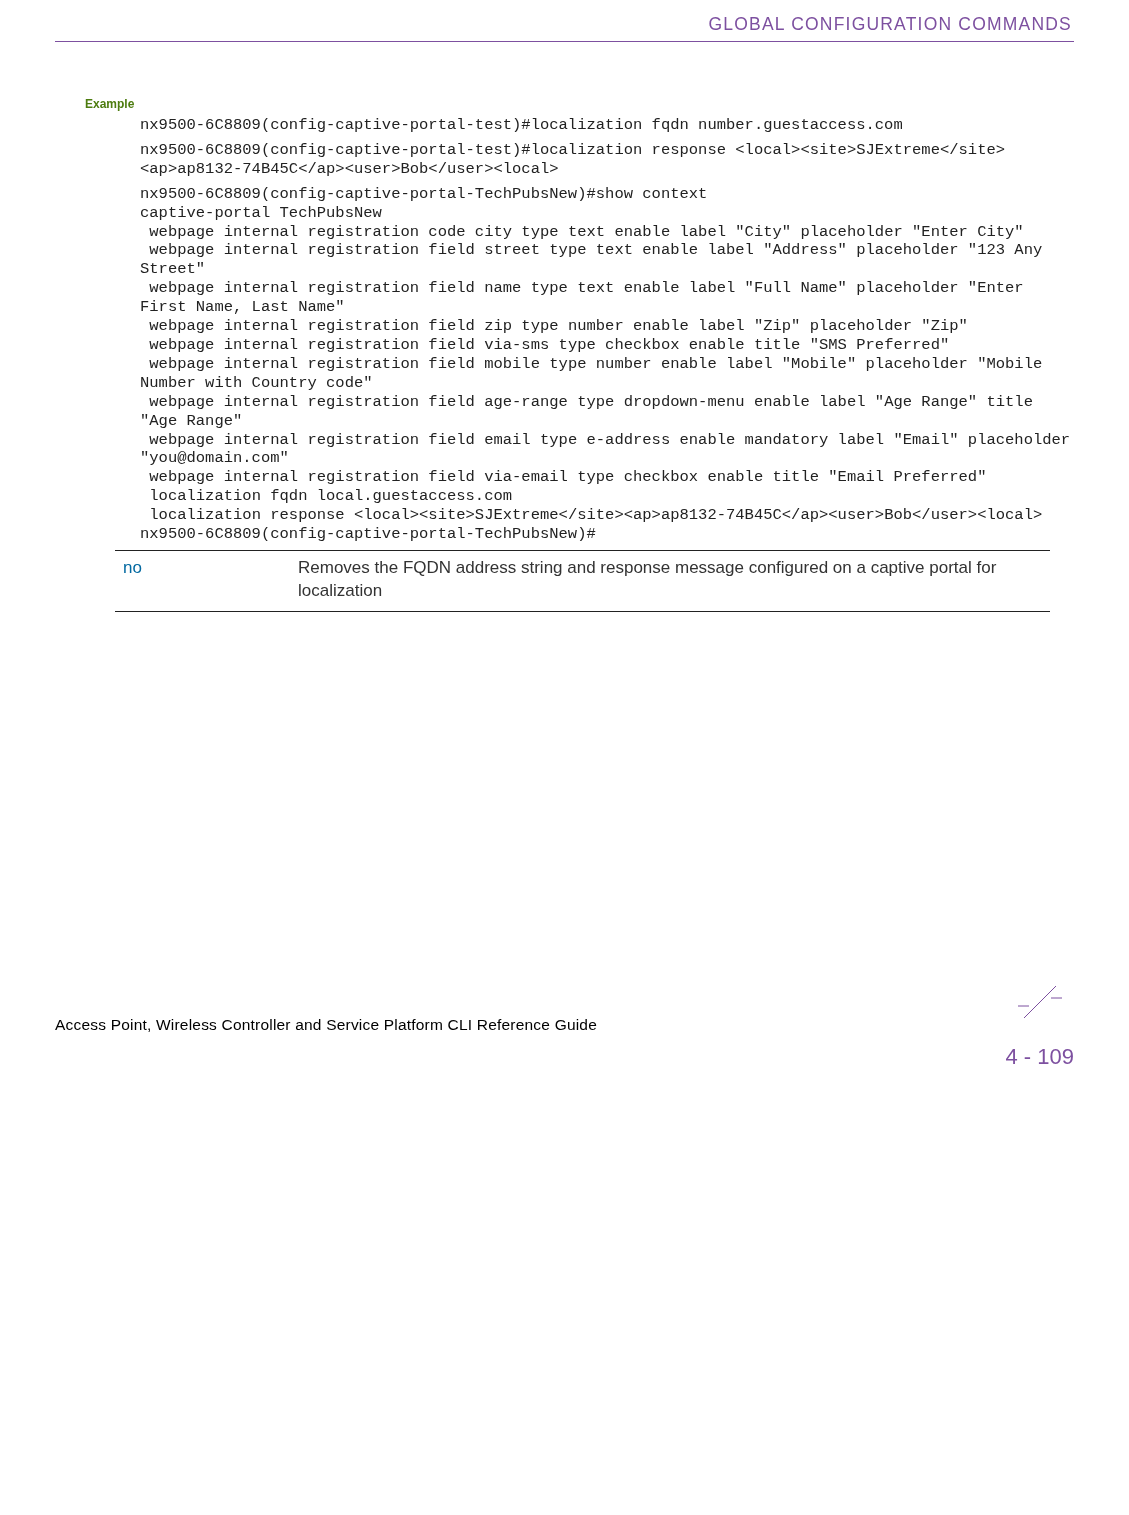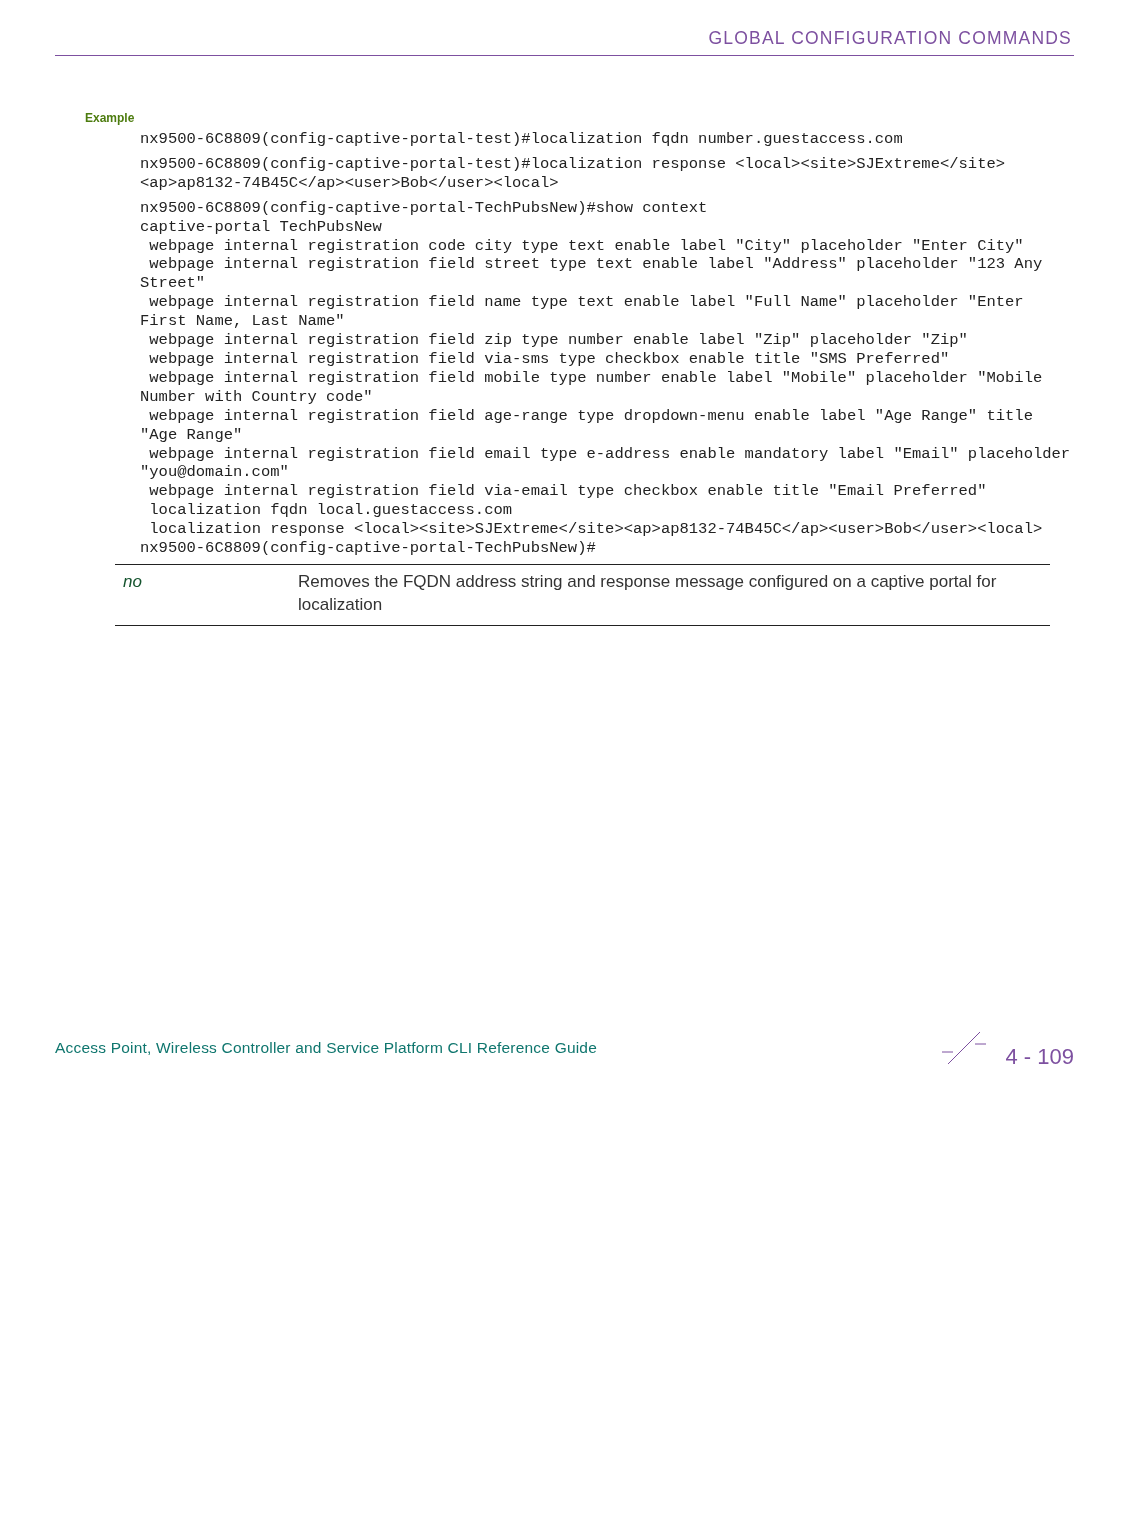--- a/index.html
+++ b/index.html
@@ -6,21 +6,21 @@
   html, body { width: 1129px; height: 1515px; background: #fff; }
   body {
     font-family: "Helvetica Neue", Helvetica, Arial, sans-serif;
     color: #333;
     position: relative;
     font-weight: 300;
   }
   .page {
     width: 1129px;
     height: 1098px;
-    padding: 28px 55px 0 55px;
+    padding: 14px 55px 0 55px;
     position: relative;
   }
   .running-head {
     text-align: right;
     color: #7d50a0;
     letter-spacing: 1.2px;
     font-size: 17.5px;
     font-weight: 300;
     padding-right: 2px;
   }
@@ -57,42 +57,42 @@
     border-top: 1px solid #222;
     border-bottom: 1px solid #222;
     padding: 6px 10px 8px 8px;
     vertical-align: top;
     font-size: 17px;
     font-weight: 300;
     line-height: 1.35;
   }
   .tbl td.cmd {
     width: 175px;
-    font-style: italic;
-    color: #14532d;
+    color: #0369a1;
   }
   .footer {
     position: absolute;
     left: 55px;
     right: 55px;
     bottom: 28px;
     display: flex;
     align-items: center;
     justify-content: space-between;
   }
   .footer-text {
-    color: #0f766e;
+    color: #000000;
     font-size: 15.5px;
     font-weight: 300;
     letter-spacing: 0.2px;
   }
   .footer-right {
     display: flex;
-    align-items: flex-end;
+    align-items: center;
     gap: 20px;
+    flex-direction: column;
   }
   .slash-icon svg { display: block; }
   .page-num {
     color: #7d50a0;
     font-size: 22px;
     font-weight: 300;
   }
 </style>
 </head>
 <body>

